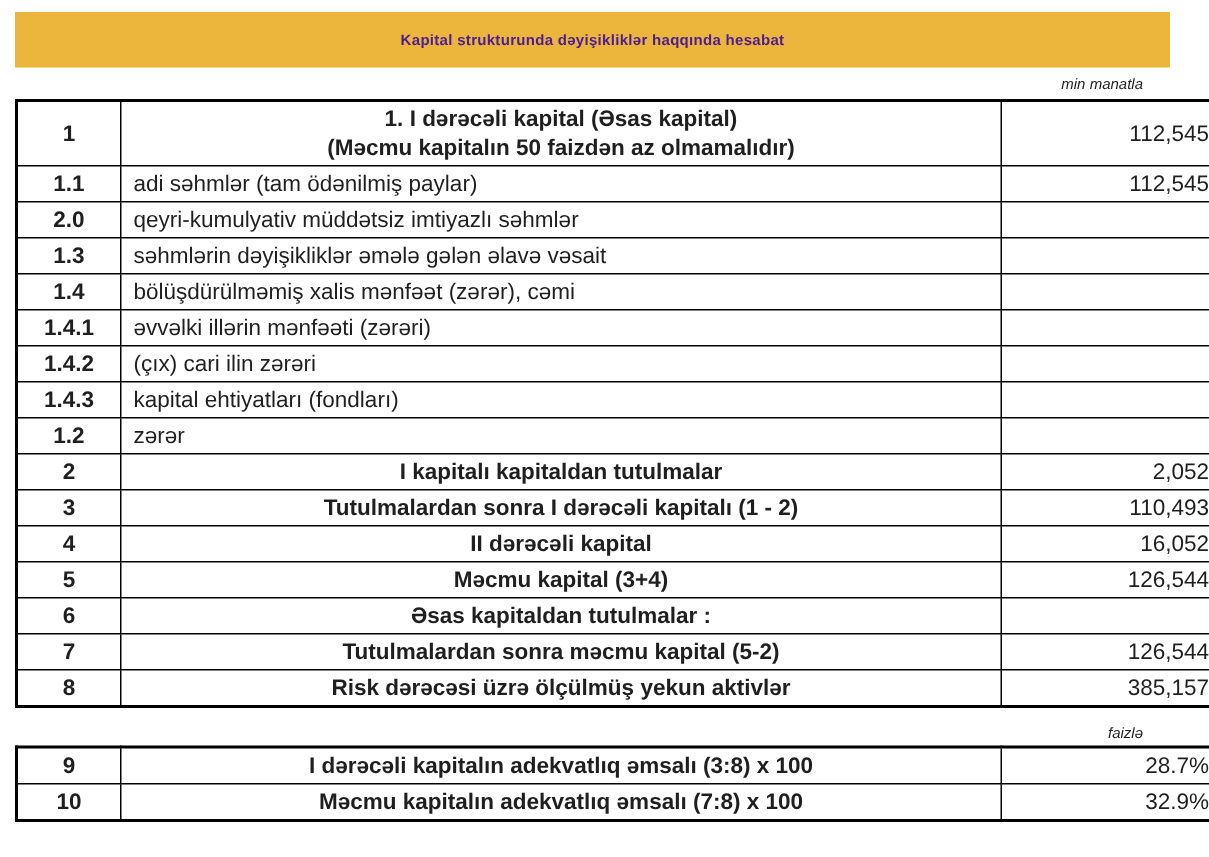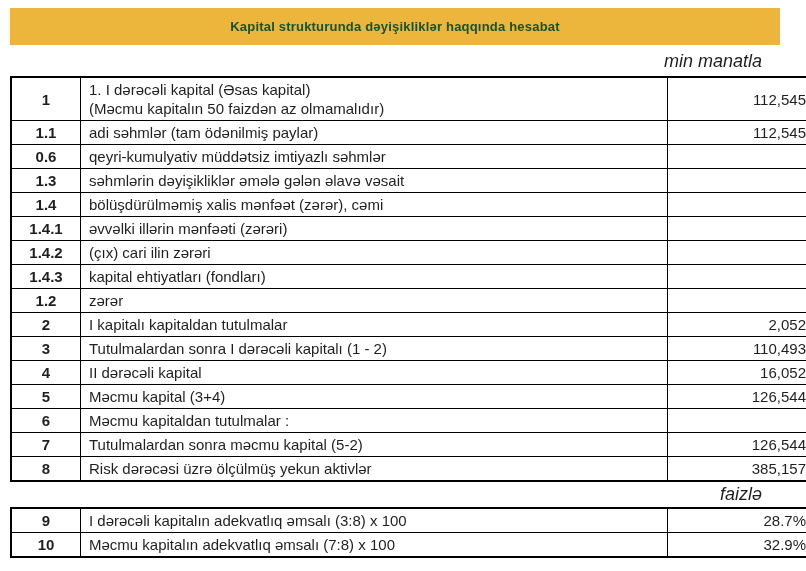--- a/index.html
+++ b/index.html
@@ -18,36 +18,36 @@
   }
   .header-bar {
     margin: 8px 10px 0 10px;
     width: 770px;
     background: #EBB63B;
     text-align: center;
     padding: 9px 0 10px 0;
     box-sizing: border-box;
   }
   .header-bar .title {
-    font-size: 13px;
+    font-size: 10px;
     font-weight: bold;
-    color: #14532d;
+    color: #4c1d95;
     letter-spacing: 0.2px;
   }
   .unit-note {
     width: 760px;
     margin: 6px 0 4px 10px;
     text-align: right;
     font-style: italic;
-    font-size: 18px;
+    font-size: 10px;
     padding-right: 8px;
     box-sizing: border-box;
   }
   .unit-note.bottom {
-    margin-top: 2px;
+    margin-top: 12px;
     margin-bottom: 2px;
   }
   table.report {
     border-collapse: collapse;
     margin-left: 10px;
     width: 760px;
     table-layout: fixed;
     border: 2px solid #000;
   }
   table.report td {
@@ -66,21 +66,22 @@
   }
   td.col-label {
     width: 570px;
     white-space: pre-line;
   }
   td.col-value {
     width: 130px;
     text-align: right;
   }
   tr.bold td.col-label {
-    font-weight: normal;
+    font-weight: bold;
+    text-align: center;
   }
 </style>
 </head>
 <body>
 
 <div class="page">
 
   <div class="header-bar">
     <span class="title">Kapital strukturunda dəyişikliklər haqqında hesabat</span>
   </div>
@@ -94,21 +95,21 @@
           <td class="col-label">1. I dərəcəli kapital (Əsas kapital)
 (Məcmu kapitalın 50 faizdən az olmamalıdır)</td>
           <td class="col-value">112,545</td>
         </tr>
         <tr>
           <td class="col-num">1.1</td>
           <td class="col-label">adi səhmlər (tam ödənilmiş paylar)</td>
           <td class="col-value">112,545</td>
         </tr>
         <tr>
-          <td class="col-num">0.6</td>
+          <td class="col-num">2.0</td>
           <td class="col-label">qeyri-kumulyativ müddətsiz imtiyazlı səhmlər</td>
           <td class="col-value"></td>
         </tr>
         <tr>
           <td class="col-num">1.3</td>
           <td class="col-label">səhmlərin dəyişikliklər əmələ gələn əlavə vəsait</td>
           <td class="col-value"></td>
         </tr>
         <tr>
           <td class="col-num">1.4</td>
@@ -150,21 +151,21 @@
           <td class="col-label">II dərəcəli kapital</td>
           <td class="col-value">16,052</td>
         </tr>
         <tr class="bold">
           <td class="col-num">5</td>
           <td class="col-label">Məcmu kapital (3+4)</td>
           <td class="col-value">126,544</td>
         </tr>
         <tr class="bold">
           <td class="col-num">6</td>
-          <td class="col-label">Məcmu kapitaldan tutulmalar :</td>
+          <td class="col-label">Əsas kapitaldan tutulmalar :</td>
           <td class="col-value"></td>
         </tr>
         <tr class="bold">
           <td class="col-num">7</td>
           <td class="col-label">Tutulmalardan sonra məcmu kapital (5-2)</td>
           <td class="col-value">126,544</td>
         </tr>
         <tr class="bold">
           <td class="col-num">8</td>
           <td class="col-label">Risk dərəcəsi üzrə ölçülmüş yekun aktivlər</td>

